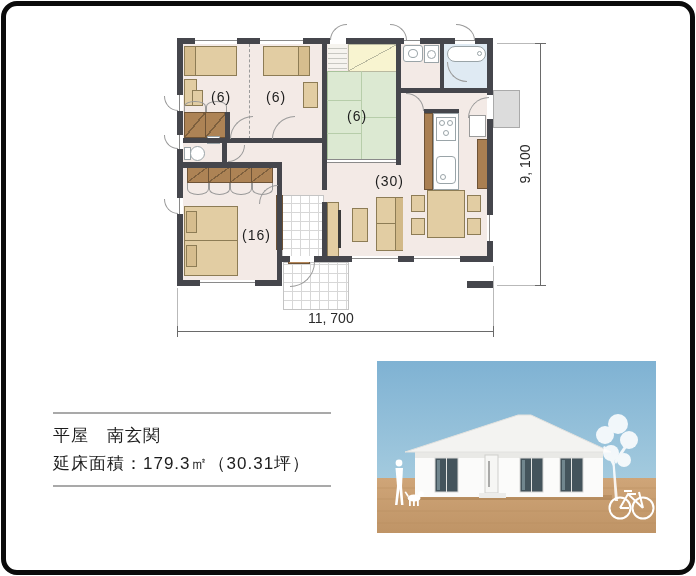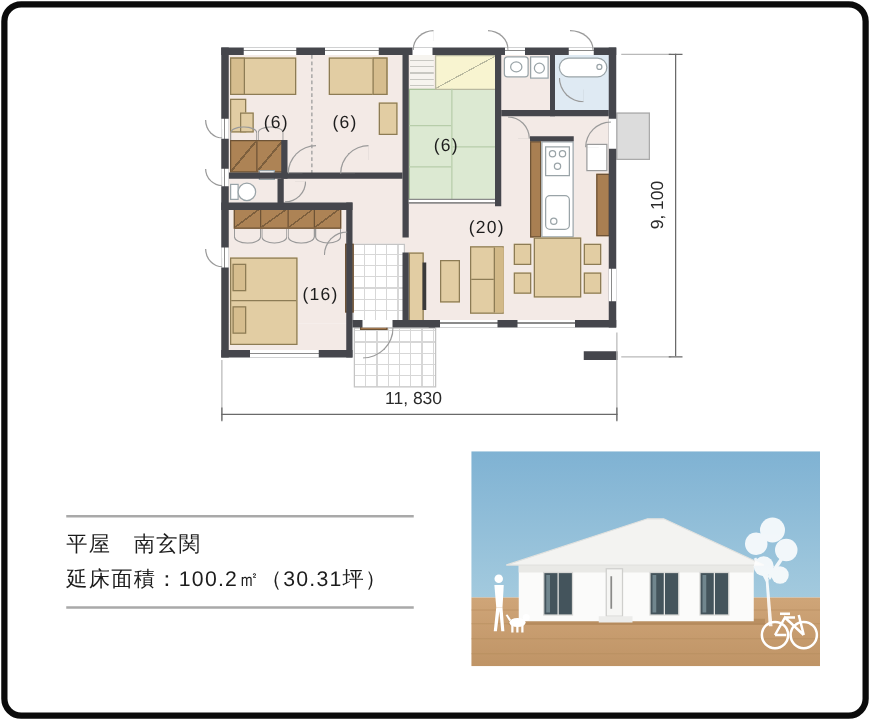--- a/index.html
+++ b/index.html
@@ -196,41 +196,41 @@
     </div>
     <div class="abs furn" style="left:184px;top:206px;width:54px;height:70px;"></div>
     <div class="abs" style="left:185px;top:240px;width:52px;height:1px;background:#8d7c55;z-index:6;"></div>
     <div class="abs furn" style="left:186px;top:211px;width:11px;height:22px;background:#d6bd8e;"></div>
     <div class="abs furn" style="left:186px;top:245px;width:11px;height:22px;background:#d6bd8e;"></div>
 
     <span class="room-label" style="left:211px;top:89px;">(6)</span>
     <span class="room-label" style="left:266px;top:89px;">(6)</span>
     <span class="room-label" style="left:347px;top:108px;">(6)</span>
     <span class="room-label" style="left:242px;top:227px;">(16)</span>
-    <span class="room-label" style="left:375px;top:173px;">(20)</span>
+    <span class="room-label" style="left:375px;top:173px;">(30)</span>
 
     <div class="abs dimline" style="left:177px;top:331px;width:317px;height:1px;"></div>
     <div class="abs dimline" style="left:177px;top:326px;width:1px;height:11px;"></div>
     <div class="abs dimline" style="left:493px;top:326px;width:1px;height:11px;"></div>
     <div class="abs guide" style="left:177px;top:288px;width:1px;height:48px;"></div>
     <div class="abs guide" style="left:493px;top:266px;width:1px;height:70px;"></div>
-    <span class="dim-label" style="left:308px;top:310px;">11, 830</span>
+    <span class="dim-label" style="left:308px;top:310px;">11, 700</span>
 
     <div class="abs dimline" style="left:540px;top:43px;width:1px;height:242px;"></div>
     <div class="abs dimline" style="left:535px;top:43px;width:11px;height:1px;"></div>
     <div class="abs dimline" style="left:535px;top:285px;width:11px;height:1px;"></div>
     <div class="abs guide" style="left:497px;top:43px;width:40px;height:1px;"></div>
     <div class="abs guide" style="left:497px;top:285px;width:40px;height:1px;"></div>
     <span class="dim-label" style="left:503px;top:156px;transform:rotate(-90deg);transform-origin:center;display:inline-block;width:44px;text-align:center;">9, 100</span>
   </div>
 
   <div>
     <div class="abs rule" style="left:53px;top:412px;width:278px;"></div>
     <span class="cap" style="left:53px;top:424px;">平屋　南玄関</span>
-    <span class="cap" style="left:53px;top:452px;">延床面積：100.2㎡（30.31坪）</span>
+    <span class="cap" style="left:53px;top:452px;">延床面積：179.3㎡（30.31坪）</span>
     <div class="abs rule" style="left:53px;top:485px;width:278px;"></div>
   </div>
 
   <svg class="abs photo" style="left:377px;top:361px;" width="279" height="172" viewBox="0 0 279 172">
     <defs>
       <linearGradient id="sky" x1="0" y1="0" x2="0" y2="1">
         <stop offset="0" stop-color="#7fb2d3"></stop>
         <stop offset="1" stop-color="#a3cade"></stop>
       </linearGradient>
       <linearGradient id="ground" x1="0" y1="0" x2="0" y2="1">

